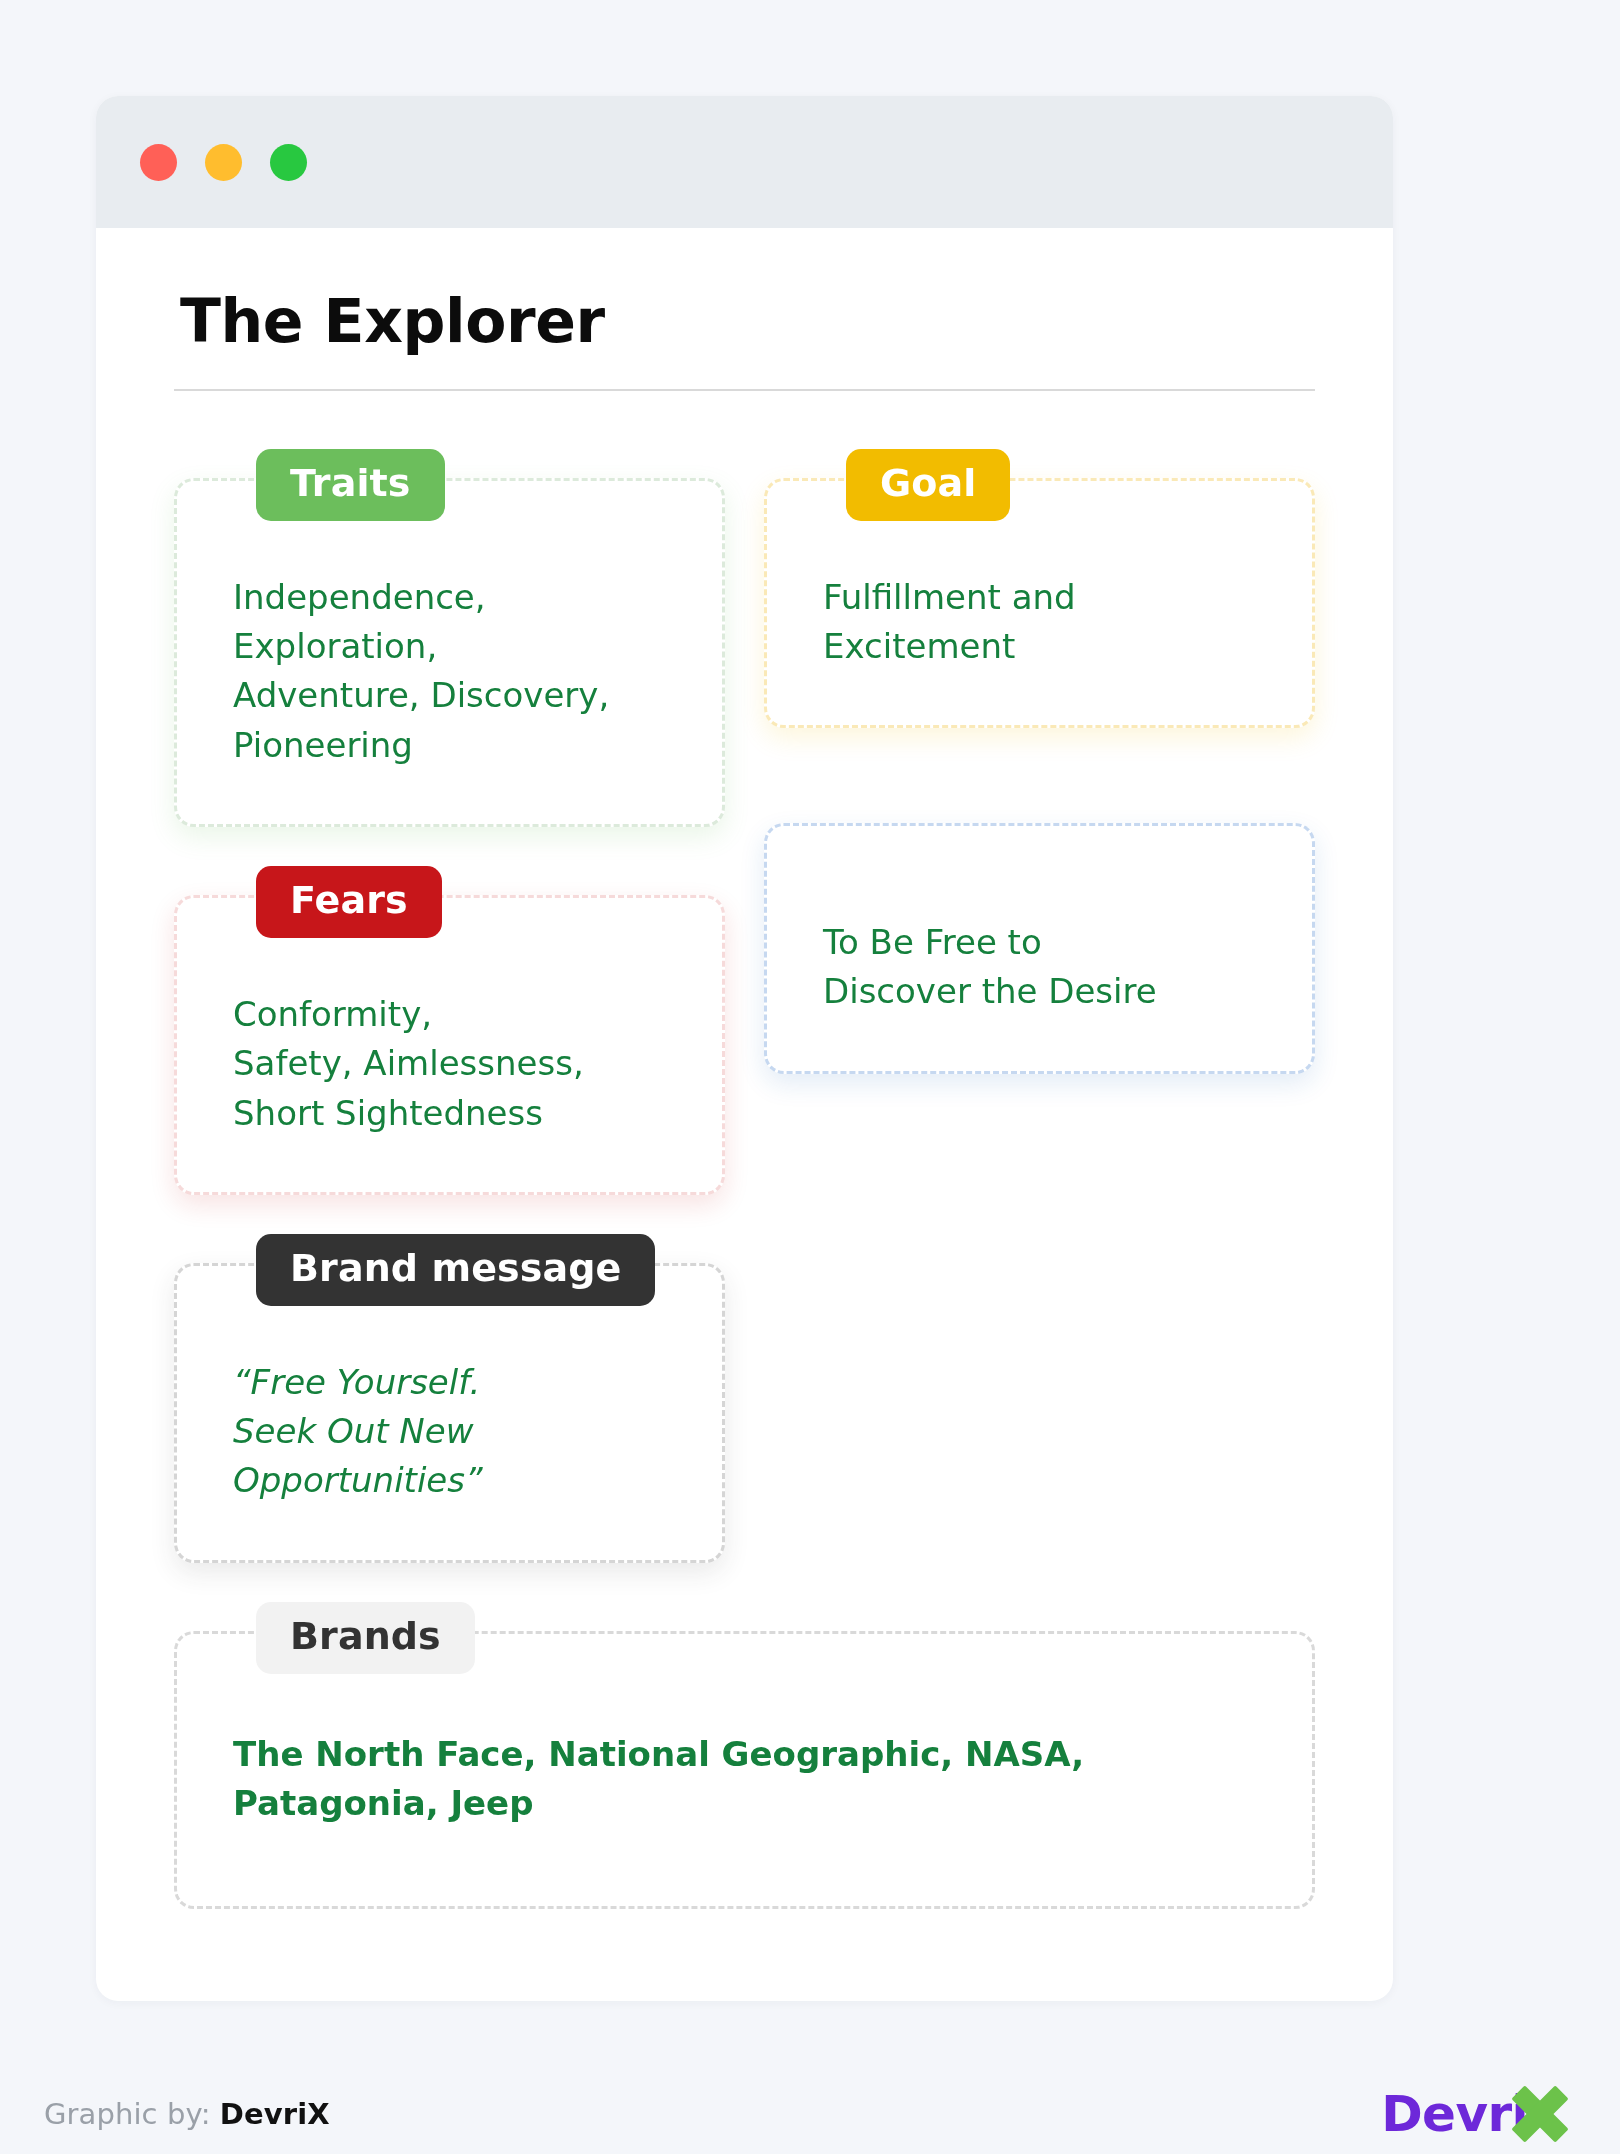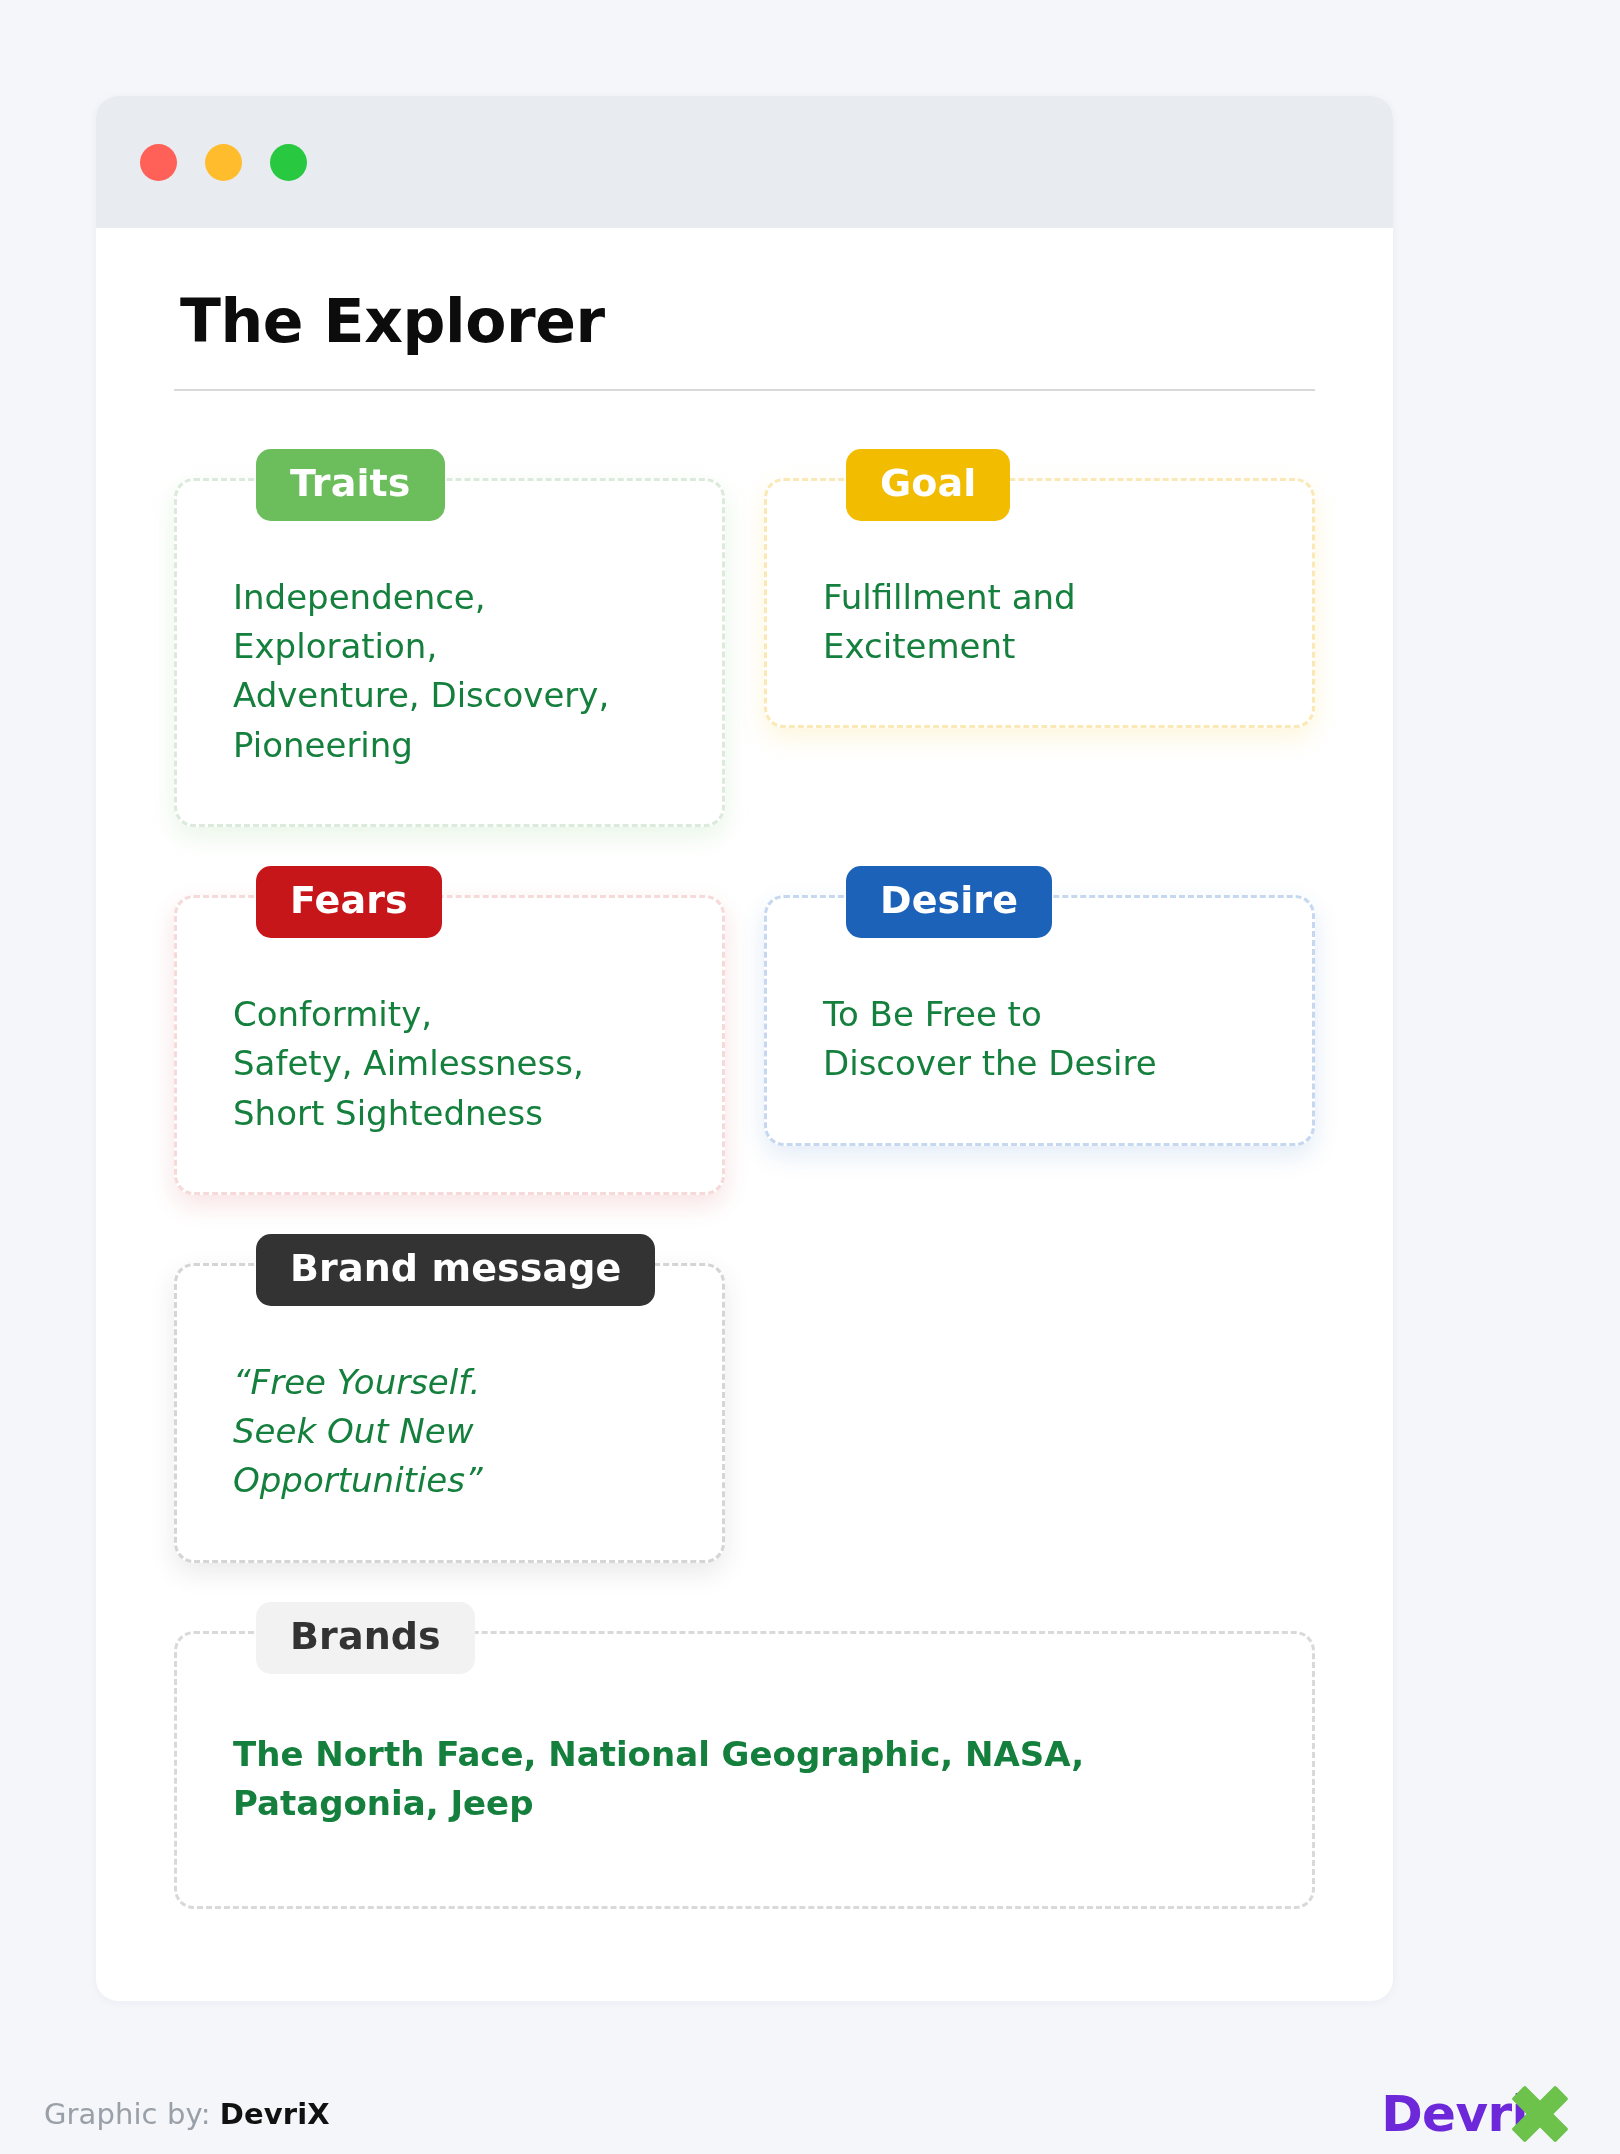--- a/index.html
+++ b/index.html
@@ -208,21 +208,20 @@
           <div class="cell v-red">
             <span class="badge" style="background: rgb(199, 22, 26);">Fears</span>
             <div class="card">
               <div class="card-text">Conformity,
 Safety, Aimlessness,
 Short Sightedness</div>
             </div>
           </div>
 
           <div class="cell v-blue">
-            <span class="badge" style="background: rgb(28, 98, 185);">Desire</span>
             <div class="card">
               <div class="card-text">To Be Free to
 Discover the Desire</div>
             </div>
           </div>
 
 
           <div class="cell v-dark">
             <span class="badge" style="background: rgb(51, 51, 51);">Brand message</span>
             <div class="card">

